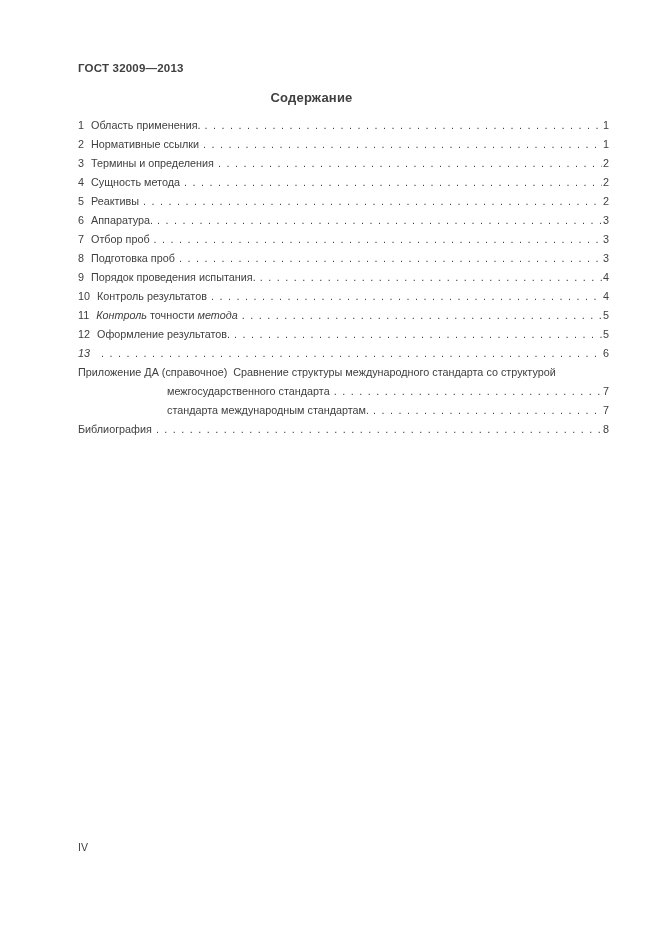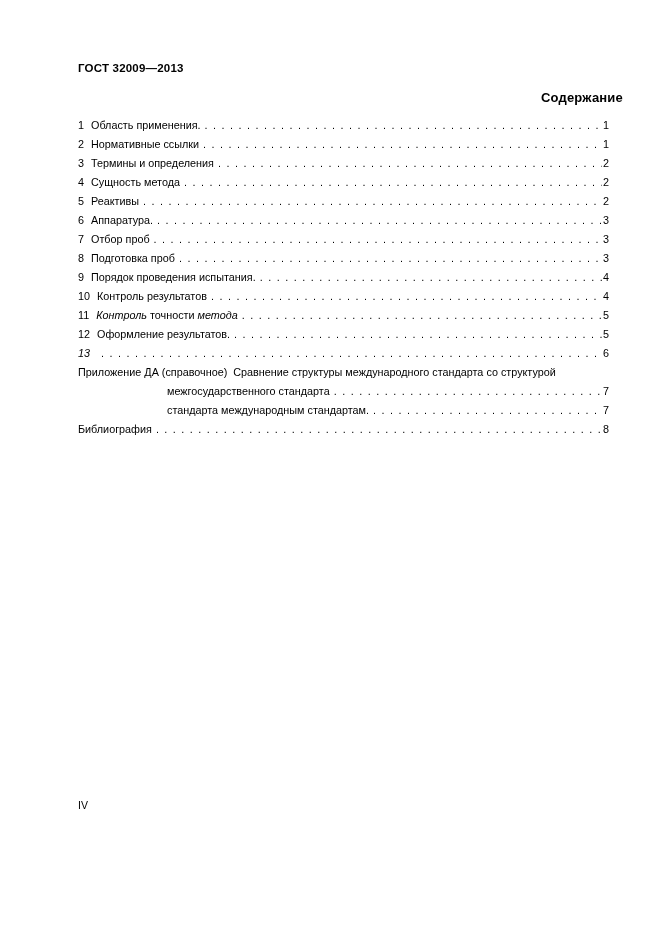--- a/index.html
+++ b/index.html
@@ -6,38 +6,38 @@
     margin: 0;
     padding: 0;
     background: #ffffff;
   }
   .page {
     position: relative;
     width: 623px;
     height: 936px;
     background: #ffffff;
     font-family: "Liberation Sans", sans-serif;
-    color: #000000;
+    color: #404040;
     overflow: hidden;
   }
   .doc-header {
     position: absolute;
     left: 78px;
     top: 62px;
     font-size: 11.5px;
     font-weight: bold;
     letter-spacing: 0.2px;
     white-space: pre;
   }
   .doc-title {
     position: absolute;
     left: 0;
     right: 0;
     top: 90px;
-    text-align: right;
+    text-align: center;
     font-size: 13px;
     font-weight: bold;
     letter-spacing: 0.2px;
   }
   .toc {
     position: absolute;
     left: 78px;
     top: 116px;
     width: 531px;
   }
@@ -68,21 +68,21 @@
     margin-right: 1px;
     min-width: 0;
   }
   .pagenum {
     flex: 0 0 auto;
     text-align: right;
   }
   .doc-footer {
     position: absolute;
     left: 78px;
-    top: 799px;
+    top: 841px;
     font-size: 10.5px;
   }
 </style>
 </head>
 <body>
 
 <div class="page">
   <div class="doc-header">ГОСТ 32009—2013</div>
 
   <div class="doc-title">Содержание</div>

